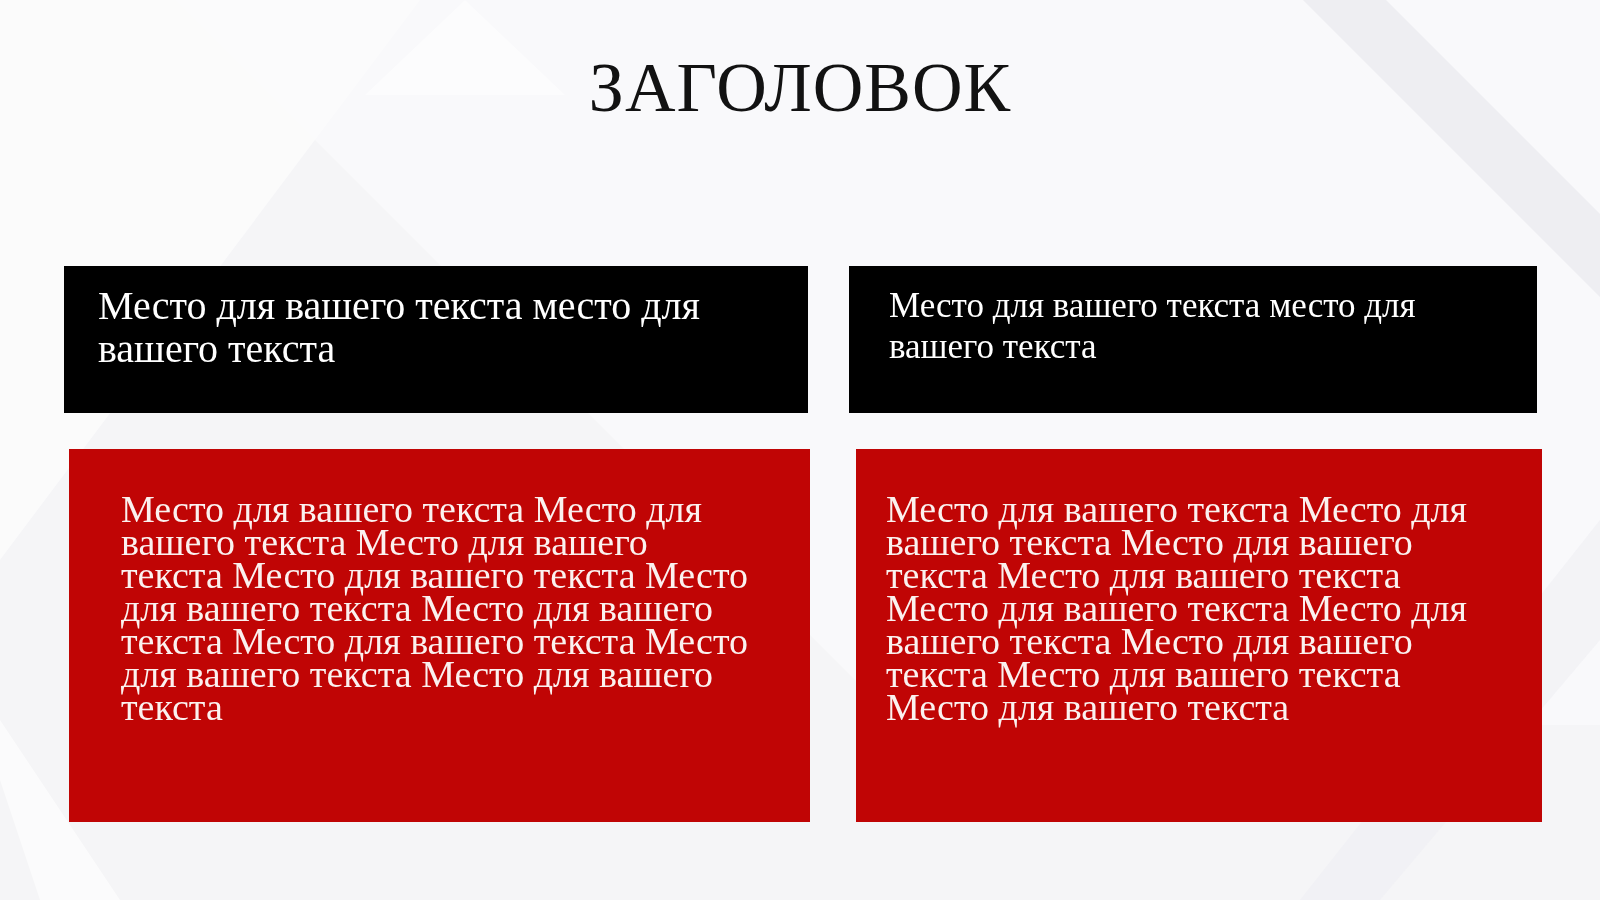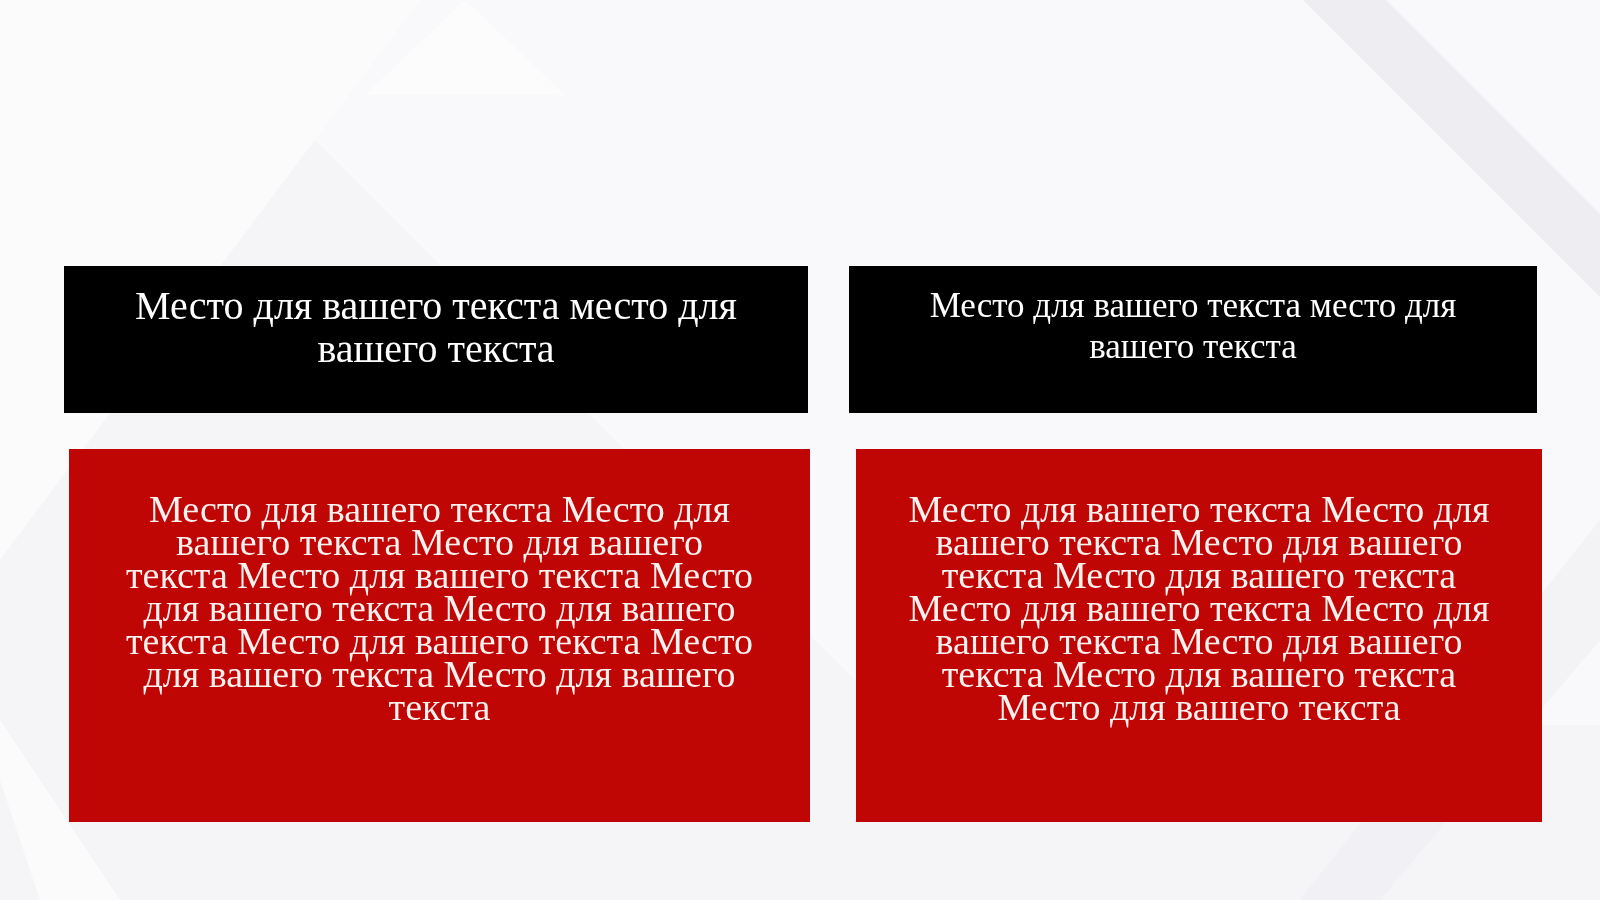--- a/index.html
+++ b/index.html
@@ -15,21 +15,20 @@
     position:absolute;left:0;top:46px;width:100%;
     margin:0;
     text-align:center;
     font-size:70px;line-height:1.2;font-weight:400;
     letter-spacing:1px;
     color:var(--title-text,#121212);
   }
   .box{
     position:absolute;
     box-sizing:border-box;
-    text-align:center;
   }
   .box p{margin:0;}
   .hdr{
     background:var(--box-black,#000000);
     color:var(--header-text,#FFFFFF);
   }
   .hdr-left{
     left:64px;top:266px;width:744px;height:147px;
     padding:18px 34px 0;
     font-size:40px;line-height:43px;
@@ -61,20 +60,21 @@
   <svg class="bg-svg" viewBox="0 0 1600 900" aria-hidden="true">
     <polygon points="0,0 420,0 0,560" fill="#FFFFFF" opacity="0.55"></polygon>
     <polygon points="175,0 900,725 1600,725 1600,0" fill="#FBFBFD" opacity="0.6"></polygon>
     <polygon points="365,95 465,0 565,95" fill="#FFFFFF" opacity="0.5"></polygon>
     <polygon points="1303,0 1386,0 1986,600 1903,600" fill="#E9EAEF" opacity="0.75"></polygon>
     <polygon points="1140,170 1300,10 1460,170" fill="#F9F9FB" opacity="0.7"></polygon>
     <polygon points="0,720 120,900 40,900 0,780" fill="#FFFFFF" opacity="0.6"></polygon>
     <polygon points="1600,520 1600,640 1380,900 1300,900" fill="#EFEFF3" opacity="0.6"></polygon>
   </svg>
 
+  <h1 class="slide-title">ЗАГОЛОВОК</h1>
 
   <div class="box hdr hdr-left">
     <p>Место для вашего текста место для вашего текста</p>
   </div>
 
   <div class="box hdr hdr-right">
     <p>Место для вашего текста место для вашего текста</p>
   </div>
 
   <div class="box bdy bdy-left">

